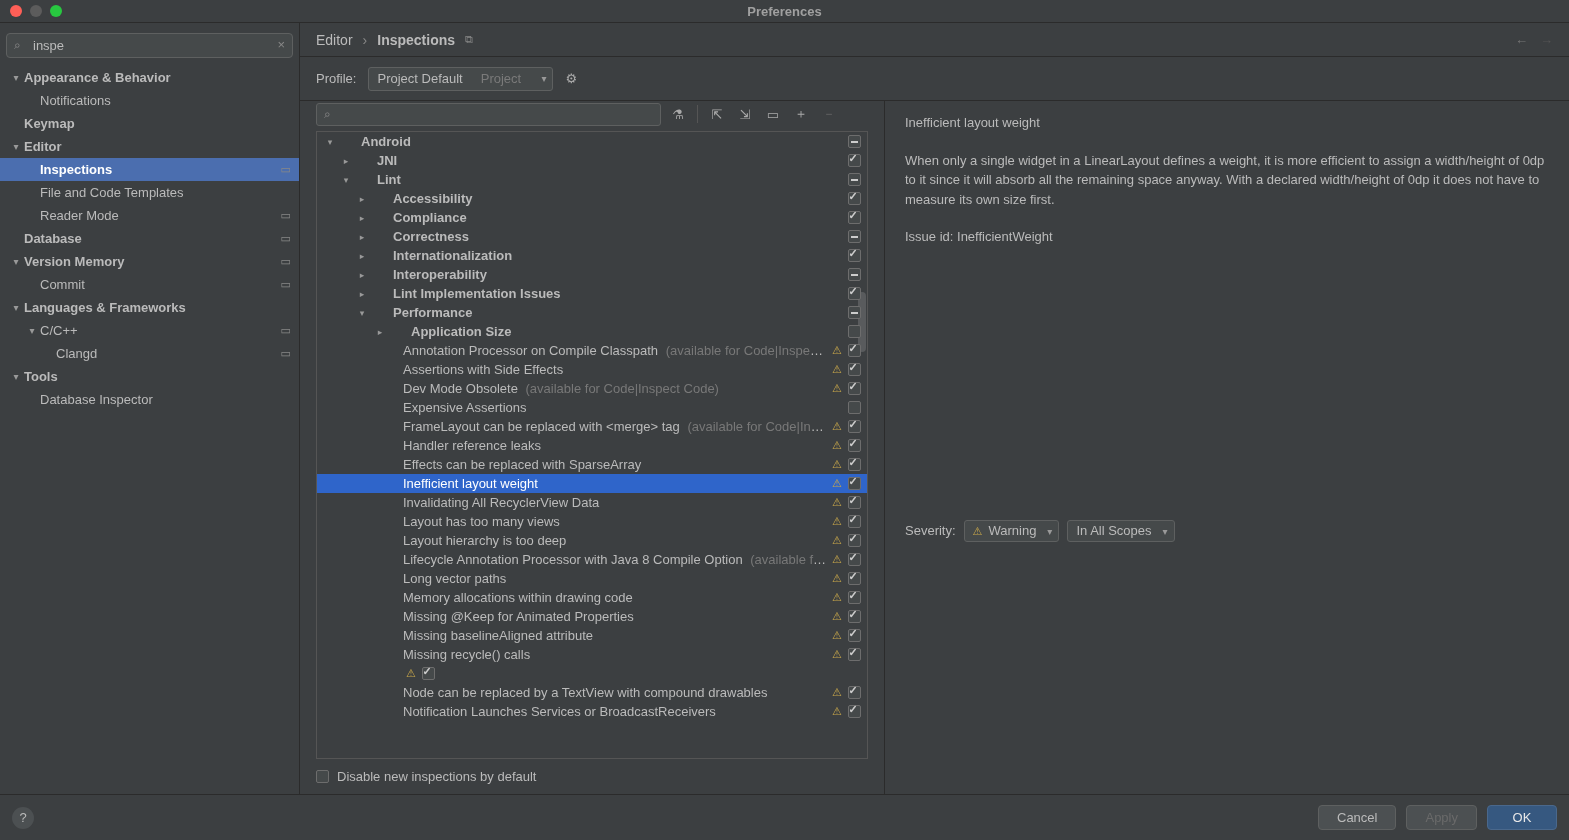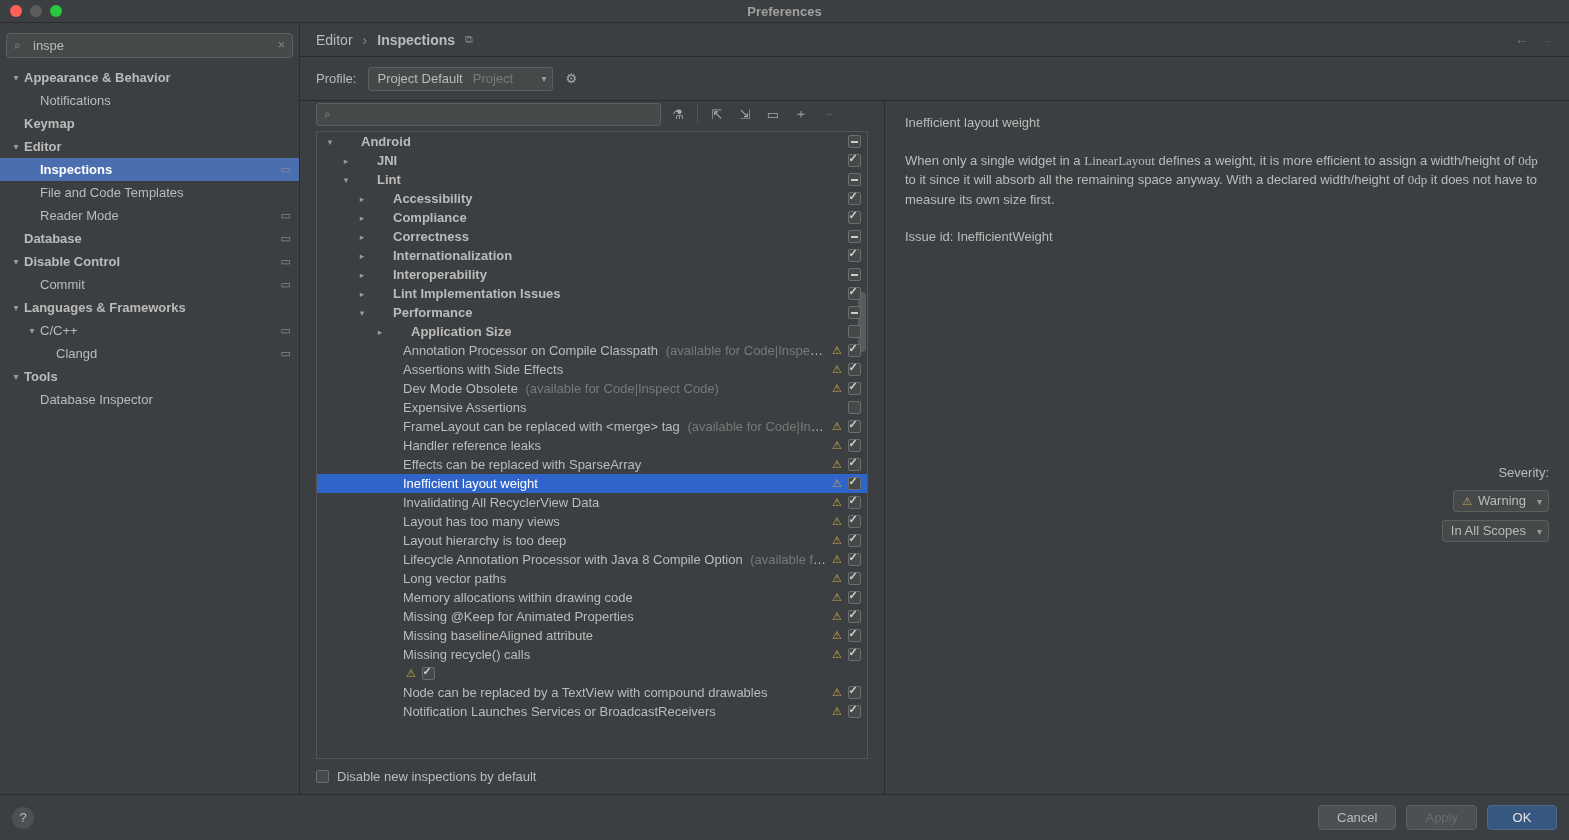--- a/index.html
+++ b/index.html
@@ -29,21 +29,21 @@
 .proj-icon { color: #888; font-size: 11px; margin-left: 4px; }
 .main { flex: 1; display: flex; flex-direction: column; background: #3c3f41; }
 .breadcrumb-row { height: 34px; display: flex; align-items: center; padding: 0 16px; border-bottom: 1px solid #2b2b2b; }
 .breadcrumb { flex: 1; display: flex; align-items: center; gap: 10px; font-size: 14px; }
 .breadcrumb .sep { color: #888; }
 .breadcrumb .last { font-weight: 600; }
 .nav-arrows { display: flex; gap: 12px; color: #777; }
 .profile-row { height: 44px; display: flex; align-items: center; gap: 12px; padding: 0 16px; border-bottom: 1px solid #2b2b2b; }
 .profile-row select, .dropdown { background: #45494a; border: 1px solid #5e6060; border-radius: 3px; padding: 3px 22px 3px 8px; color: #bbb; font-size: 13px; position: relative; display: inline-flex; align-items: center; gap: 6px; height: 24px;}
 .dropdown .dval { color: #bbb; }
-.dropdown .dsub { color: #7a7a7a; margin-left: 4px; text-align: center;}
+.dropdown .dsub { color: #7a7a7a; margin-left: 12px; text-align: center;}
 .dropdown::after { content: "▾"; position: absolute; right: 6px; color: #999; font-size: 10px; }
 .gear { color: #aaa; cursor: pointer; }
 .content-row { flex: 1; display: flex; overflow: hidden; }
 .content-left { width: 585px; display: flex; flex-direction: column; border-right: 1px solid #2b2b2b; }
 .toolbar2 { height: 30px; display: flex; align-items: center; gap: 6px; padding: 0 16px 4px 16px; }
 .toolbar2 .search2 { flex: 0 0 345px; position: relative; }
 .toolbar2 .search2 input { width: 100%; background: #45494a; border: 1px solid #5e6060; border-radius: 3px; padding: 3px 8px 3px 26px; color: #bbb; outline: none; height: 23px;}
 .toolbar2 .search2 .mag { position: absolute; left: 8px; top: 4px; color: #888; font-size: 12px; }
 .tb-icon { width: 22px; height: 22px; display: flex; align-items: center; justify-content: center; color: #aaa; cursor: pointer; font-size: 13px; border-radius: 3px; }
 .tb-sep { width: 1px; height: 18px; background: #555; margin: 0 2px; }
@@ -58,22 +58,22 @@
 .insp-item.sel .itxt { color: #fff; }
 .insp-item.bold .itxt { font-weight: 600; margin-left: 24px; }
 input[type=checkbox] { width: 13px; height: 13px; background: #45494a; border: 1px solid #6d6d6d; appearance: none; border-radius: 2px; position: relative; }
 input[type=checkbox]:checked::after { content: "✓"; position: absolute; top: -3px; left: 0px; color: #ccc; font-size: 11px; font-weight: bold;}
 .cb-mixed { position: relative; display: inline-block; width: 13px; height: 13px; background: #45494a; border: 1px solid #6d6d6d; border-radius: 2px;}
 .cb-mixed::after { content: ""; position: absolute; left: 2px; right: 2px; top: 5px; height: 2px; background: #ccc; }
 .il0 { padding-left: 6px; } .il1 { padding-left: 22px; } .il2 { padding-left: 38px; } .il3 { padding-left: 56px; } .il4 { padding-left: 72px; }
 .detail { flex: 1; padding: 12px 20px; display: flex; flex-direction: column; color: #bbb; font-size: 13px; line-height: 1.5; }
 .detail .dtitle { margin-bottom: 18px; }
 .detail .issue { margin-top: 18px; }
-.detail code { font-family: Liberation Serif, serif; color: #bbb; }
-.sev-row { margin-top: auto; padding-top: 20px; display: flex; align-items: flex-end; gap: 8px; margin-bottom: 240px; flex-direction: column;}
+.detail code { font-family: Liberation Sans, sans-serif; color: #bbb; }
+.sev-row { margin-top: auto; padding-top: 20px; display: flex; align-items: center; gap: 8px; margin-bottom: 240px;}
 .sev-dd { background: #45494a; border: 1px solid #5e6060; border-radius: 3px; padding: 3px 22px 3px 8px; position: relative; display: inline-flex; align-items: center; gap: 6px; height: 22px;}
 .sev-dd::after { content: "▾"; position: absolute; right: 6px; color: #999; font-size: 10px; }
 .sev-dd .wi { color: #c9a84a; font-size: 11px; }
 .disable-row { padding: 10px 16px; display: flex; align-items: center; gap: 8px; color: #bbb; }
 .footer { height: 46px; border-top: 1px solid #2b2b2b; display: flex; align-items: center; padding: 0 12px; gap: 10px; }
 .footer .help { width: 22px; height: 22px; border-radius: 50%; background: #4c5052; color: #bbb; display: flex; align-items: center; justify-content: center; font-size: 13px; }
 .footer .spacer { flex: 1; }
 .btn { padding: 4px 18px; border-radius: 4px; border: 1px solid #5e6060; background: #4c5052; color: #bbb; font-size: 13px; cursor: pointer; min-width: 70px; text-align: center;}
 .btn.primary { background: #365880; border-color: #4a688c; color: #e8e8e8; }
 .btn.disabled { color: #6a6a6a; }
@@ -131,21 +131,21 @@
           <span class="label">Reader Mode</span>
           <span class="proj-icon">▭</span>
         </div>
         <div class="tree-item ind0 bold">
           <span class="caret"></span>
           <span class="label">Database</span>
           <span class="proj-icon">▭</span>
         </div>
         <div class="tree-item ind0 bold">
           <span class="caret">▾</span>
-          <span class="label">Disable Control</span>
+          <span class="label">Version Memory</span>
           <span class="proj-icon">▭</span>
         </div>
         <div class="tree-item ind1">
           <span class="caret"></span>
           <span class="label">Commit</span>
           <span class="proj-icon">▭</span>
         </div>
         <div class="tree-item ind0 bold">
           <span class="caret">▾</span>
           <span class="label">Languages &amp; Frameworks</span>

